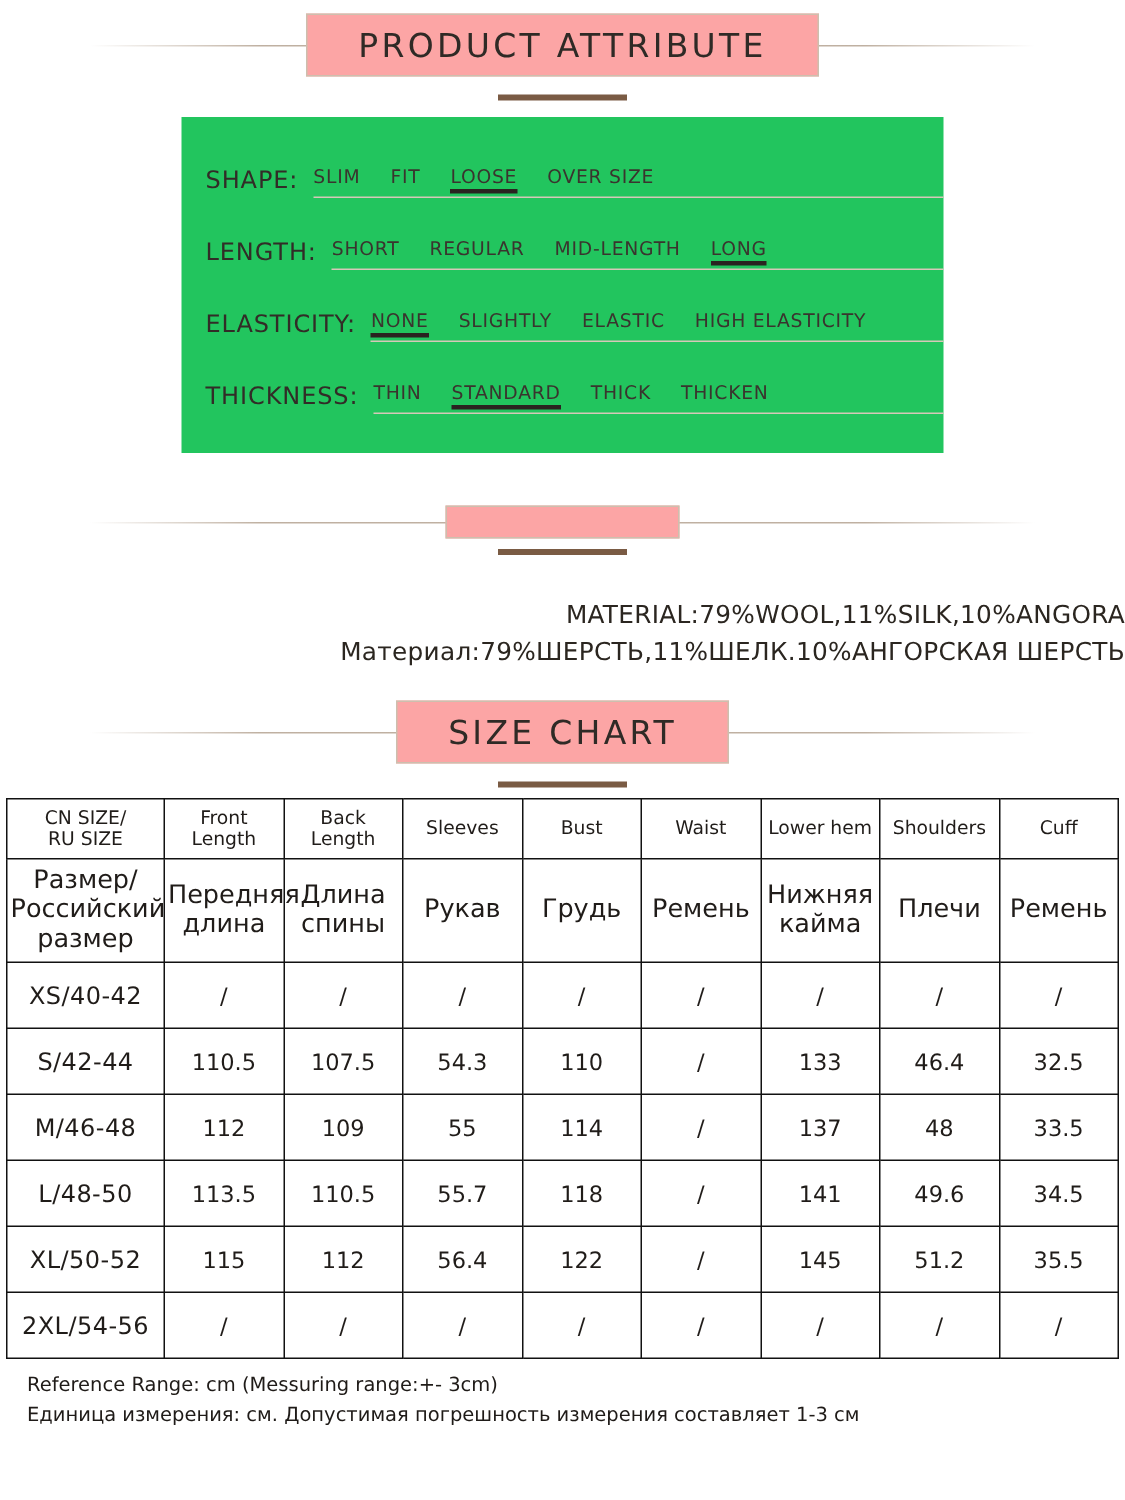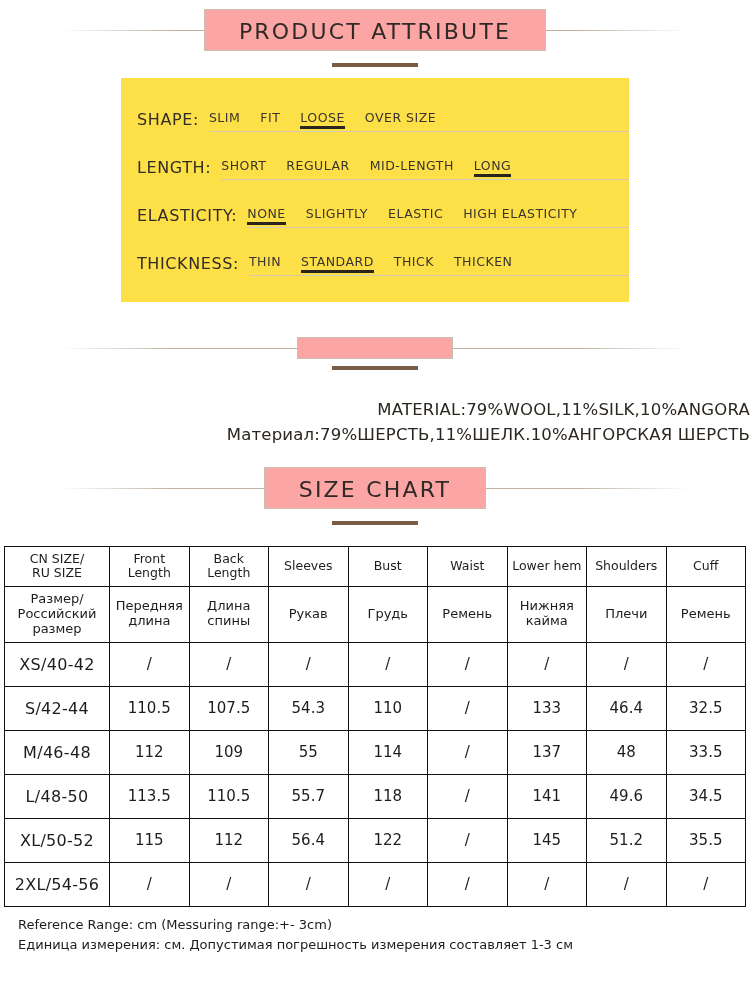--- a/index.html
+++ b/index.html
@@ -47,21 +47,21 @@
     background:#7a5b44;
     margin:6px auto -15px auto;
     position:relative;
     top:13px;
   }
 
   
   .attr-panel {
     margin:18px auto 0 auto;
     width:508px;
-    background:#fde047;
+    background:#22c55e;
     padding:20px 0 22px 0;
   }
   .attr-row {
     display:flex;
     align-items:flex-end;
     padding:0 0 0 16px;
     margin-bottom:14px;
     height:34px;
   }
   .attr-row:last-child { margin-bottom:4px; }
@@ -105,21 +105,21 @@
   }
   .material-block div {
     font-size:16.5px;
     color:#2b2620;
     letter-spacing:.2px;
     margin-bottom:6px;
     font-family:"DejaVu Sans", sans-serif;
   }
 
   
-  .chart-wrap { margin-top:28px; padding:0 4px; }
+  .chart-wrap { margin-top:14px; padding:0 4px; }
   table {
     width:742px;
     margin:0 auto;
     border-collapse:collapse;
     table-layout:fixed;
   }
   th, td {
     border:1px solid #111;
     text-align:center;
     vertical-align:middle;
@@ -127,21 +127,21 @@
     font-family:"DejaVu Sans", sans-serif;
   }
   thead th {
     font-size:12.5px;
     font-weight:normal;
     padding:5px 2px;
     line-height:1.15;
     height:36px;
   }
   thead tr.ru th {
-    font-size:13px;
+    font-size:17px;
     height:40px;
   }
   tbody td {
     font-size:15px;
     height:44px;
     padding:2px;
   }
   tbody td.size {
     font-size:16px;
     letter-spacing:.3px;

